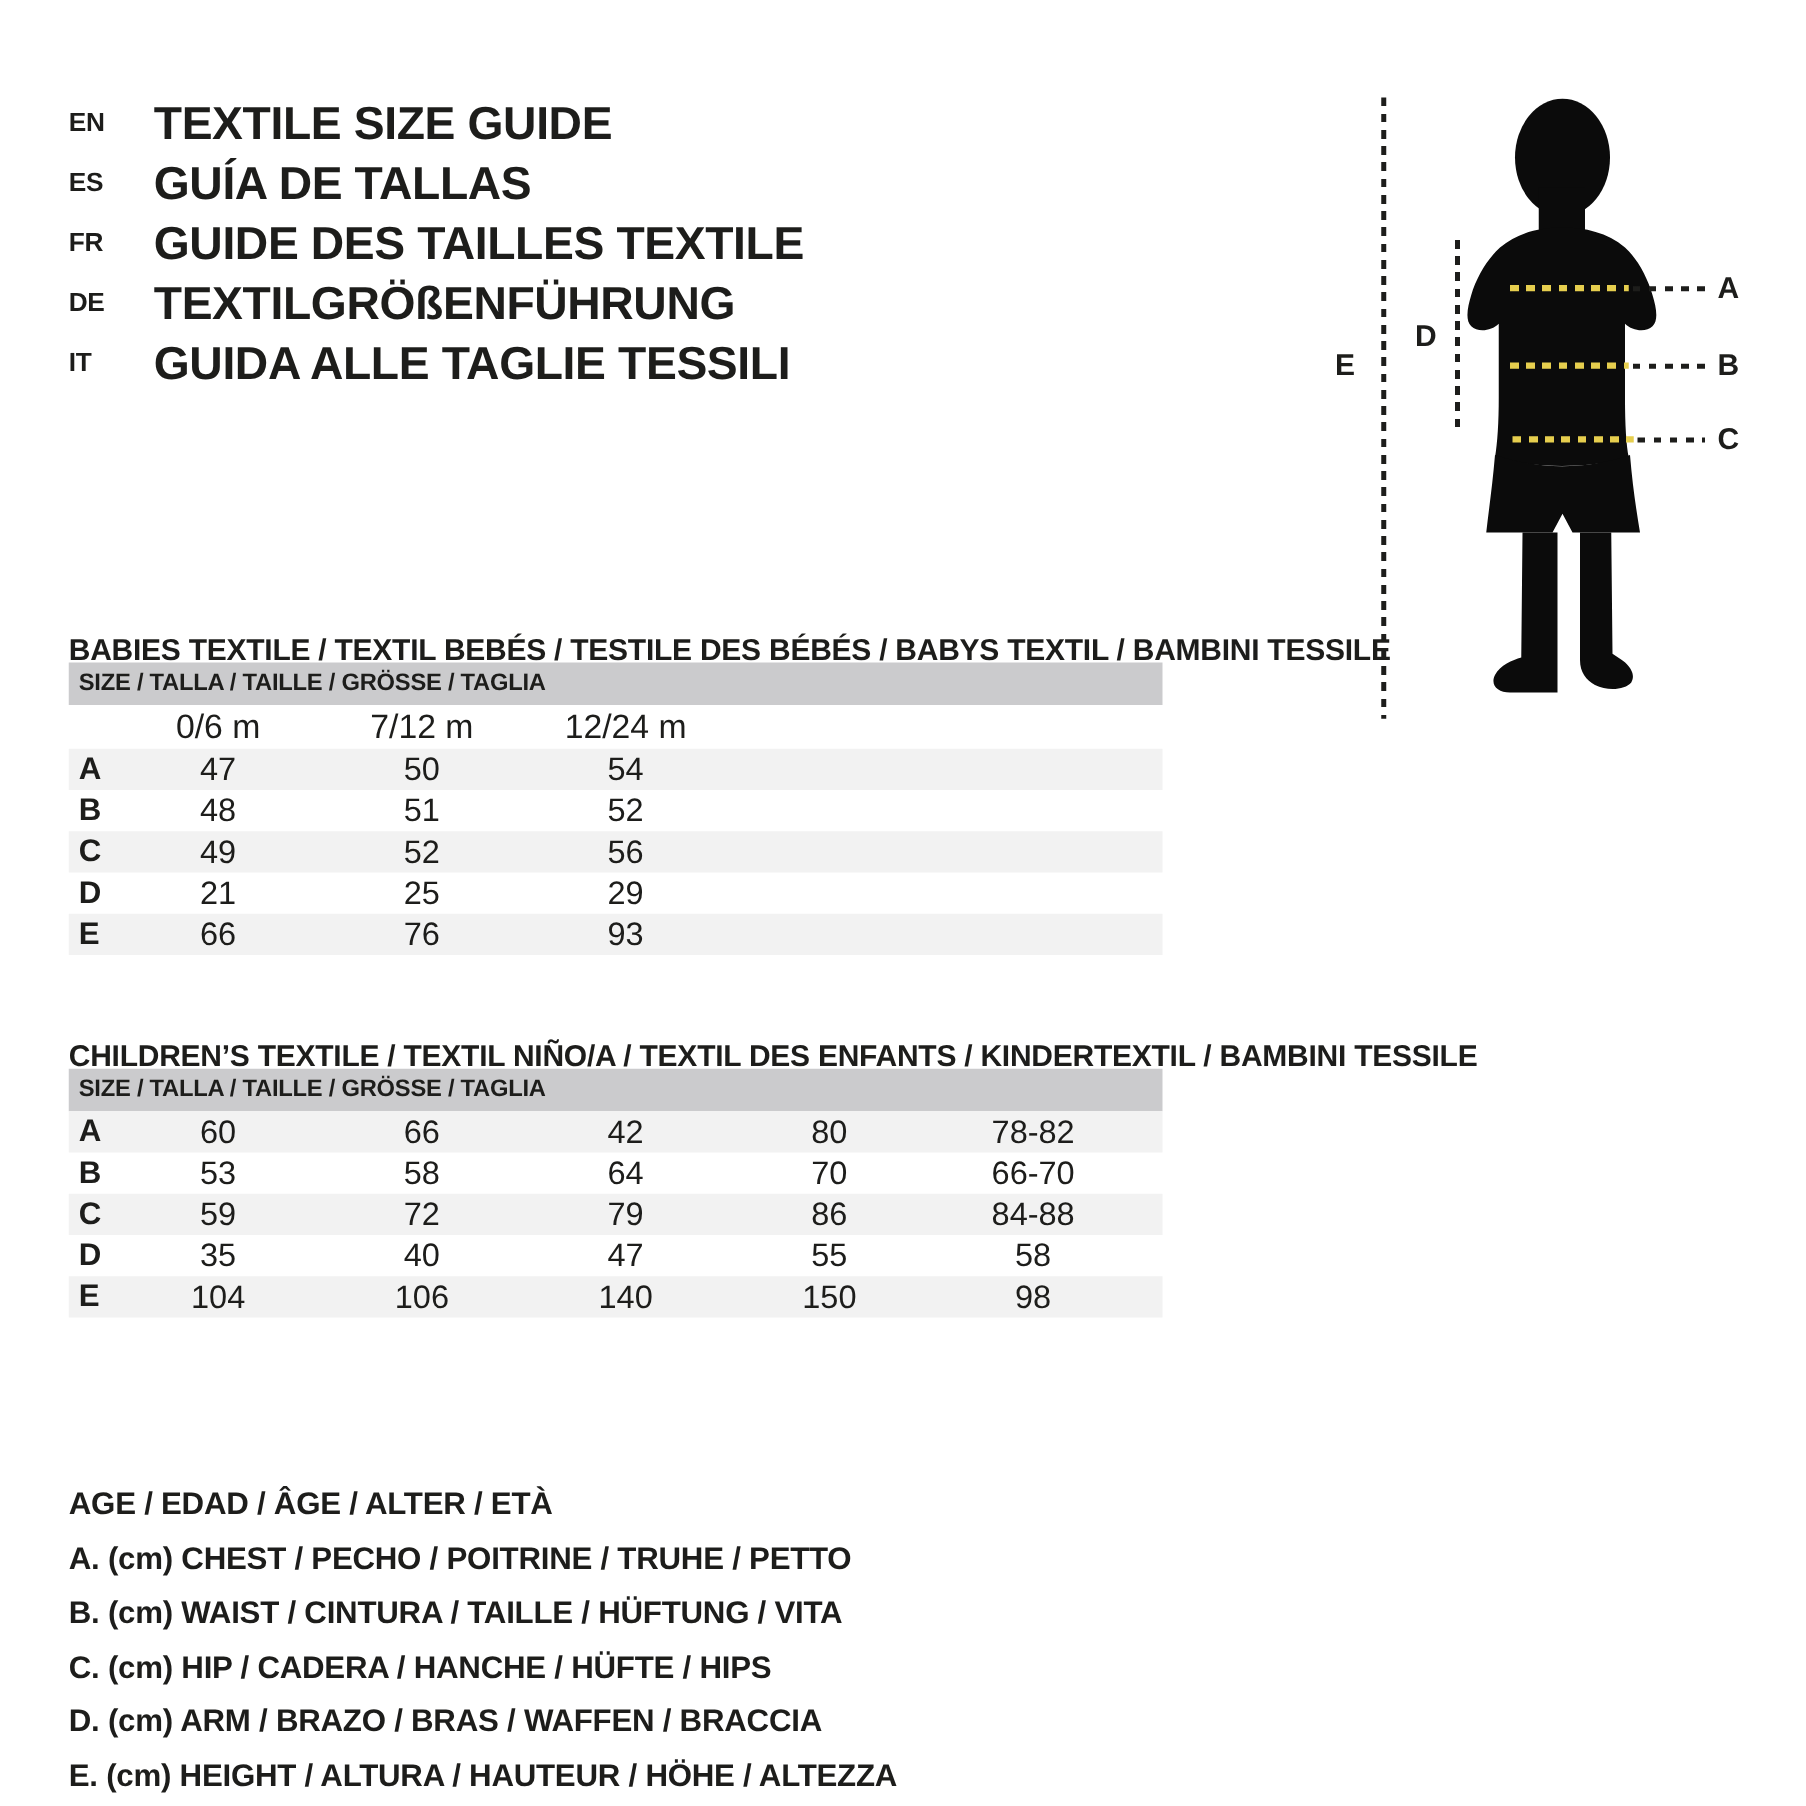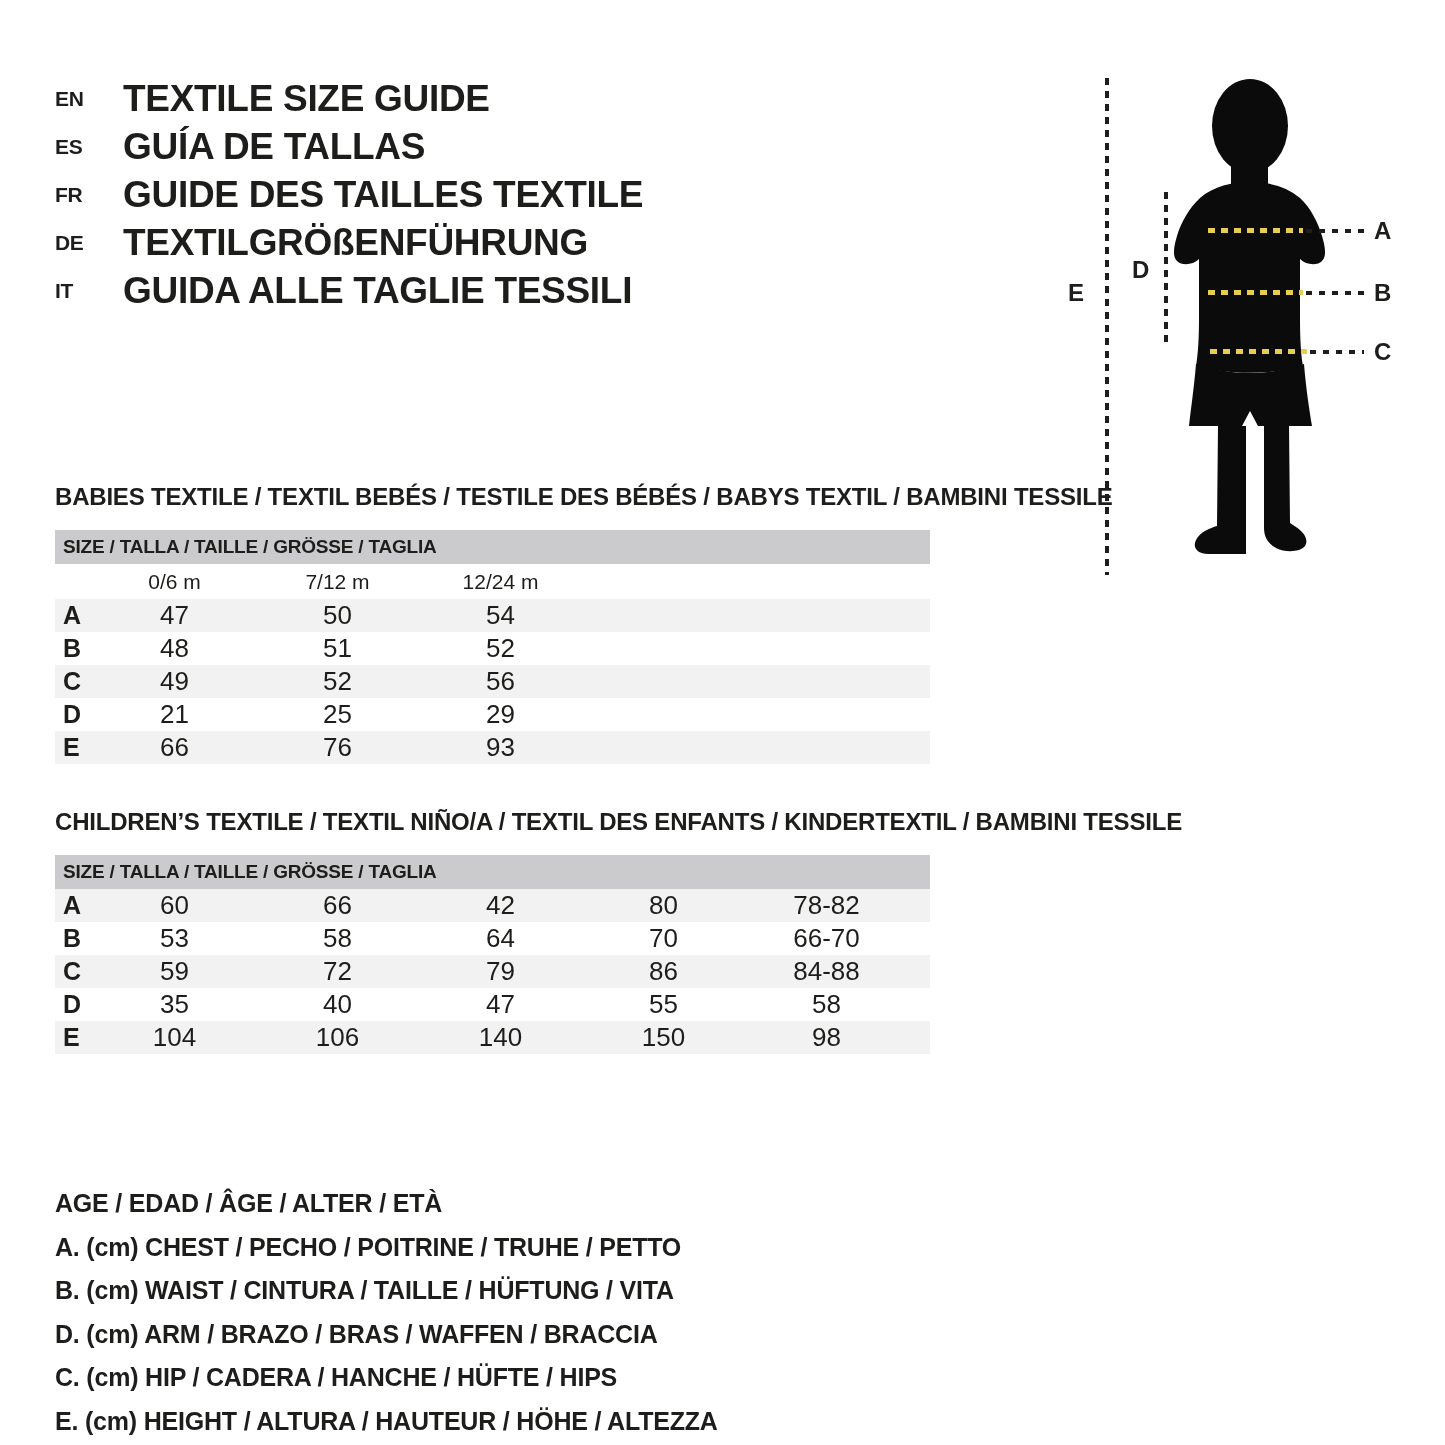--- a/index.html
+++ b/index.html
@@ -21,36 +21,36 @@
   .abs{position:absolute;}
 
   
   .lang-guide{left:55px;top:75px;}
   .lang-row{display:flex;height:48px;align-items:center;}
   .lang-code{width:68px;font-size:21px;font-weight:700;letter-spacing:-0.3px;}
   .lang-title{font-size:37px;font-weight:700;letter-spacing:-0.3px;white-space:nowrap;}
 
   
   .sec-heading{
-    left:55px;font-size:24px;font-weight:700;letter-spacing:-0.2px;white-space:nowrap;
+    left:55px;font-size:24px;font-weight:700;letter-spacing:-0.2px;white-space:nowrap;margin-top:24px;
   }
 
   
   .size-table{left:55px;width:875px;}
   .size-bar{
     height:34px;background:var(--size-bar-bg);
     font-size:19px;font-weight:700;line-height:34px;padding-left:8px;
     letter-spacing:-0.2px;white-space:nowrap;
   }
   .t-row{display:grid;grid-template-columns:38px repeat(5,163px);align-items:center;}
   .t-row.header{height:35px;}
   .t-row.data{height:33px;}
   .t-row.alt{background:var(--row-alt-bg);}
   .t-cell{text-align:center;font-size:26px;font-weight:400;white-space:nowrap;}
-  .t-row.header .t-cell{font-size:21px;}
+  .t-row.header .t-cell{font-size:27px;}
   .t-label{font-size:25px;font-weight:700;padding-left:8px;text-align:left;}
 
   
   .legend{left:55px;top:1182px;}
   .legend-line{height:43.5px;display:flex;align-items:center;font-size:25px;font-weight:700;letter-spacing:-0.2px;white-space:nowrap;}
 
   
   .vdash{
     width:4px;
     background-image:repeating-linear-gradient(to bottom,var(--dash-dark) 0 7px,transparent 7px 13px);
@@ -211,16 +211,16 @@
       <div class="t-cell">140</div>
       <div class="t-cell">150</div>
       <div class="t-cell">98</div>
     </div>
   </div>
 
 <div class="abs legend">
     <div class="legend-line">AGE / EDAD / ÂGE / ALTER / ETÀ</div>
     <div class="legend-line">A. (cm) CHEST / PECHO / POITRINE / TRUHE / PETTO</div>
     <div class="legend-line">B. (cm) WAIST / CINTURA / TAILLE / HÜFTUNG / VITA</div>
+    <div class="legend-line">C. (cm) HIP / CADERA / HANCHE / HÜFTE / HIPS</div>
     <div class="legend-line">D. (cm) ARM / BRAZO / BRAS / WAFFEN / BRACCIA</div>
-    <div class="legend-line">C. (cm) HIP / CADERA / HANCHE / HÜFTE / HIPS</div>
     <div class="legend-line">E. (cm) HEIGHT / ALTURA / HAUTEUR / HÖHE / ALTEZZA</div>
   </div>
 
 </body></html>

